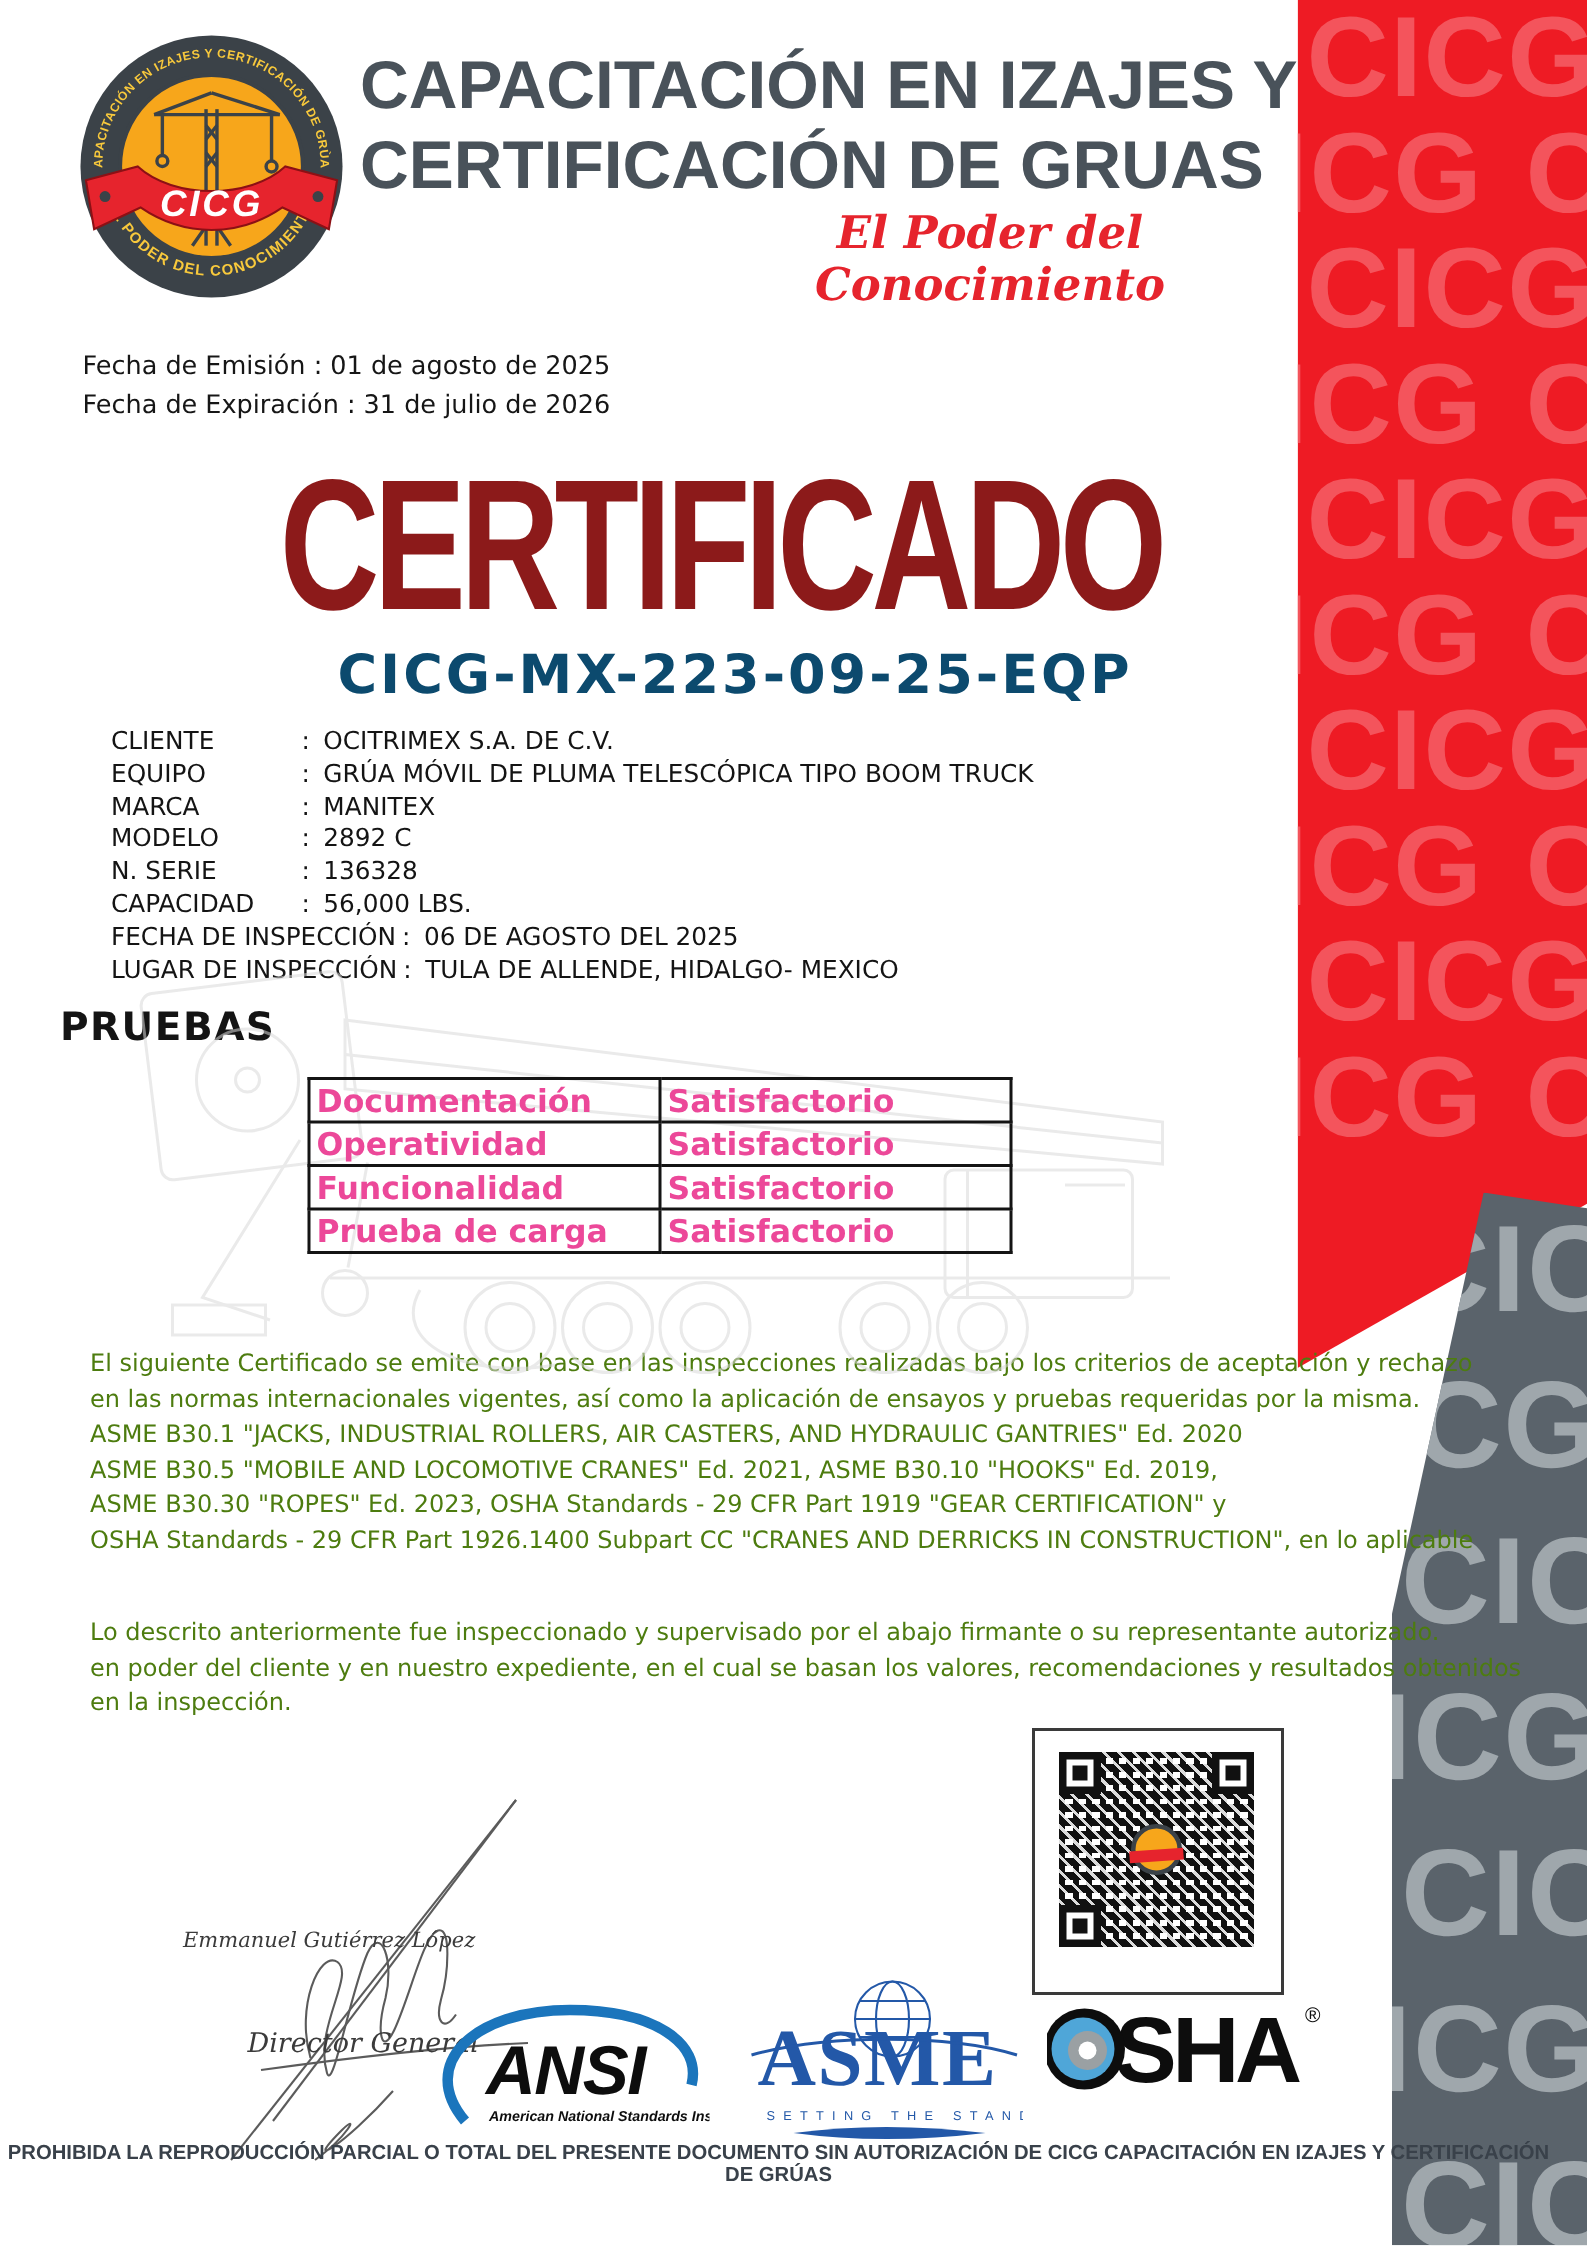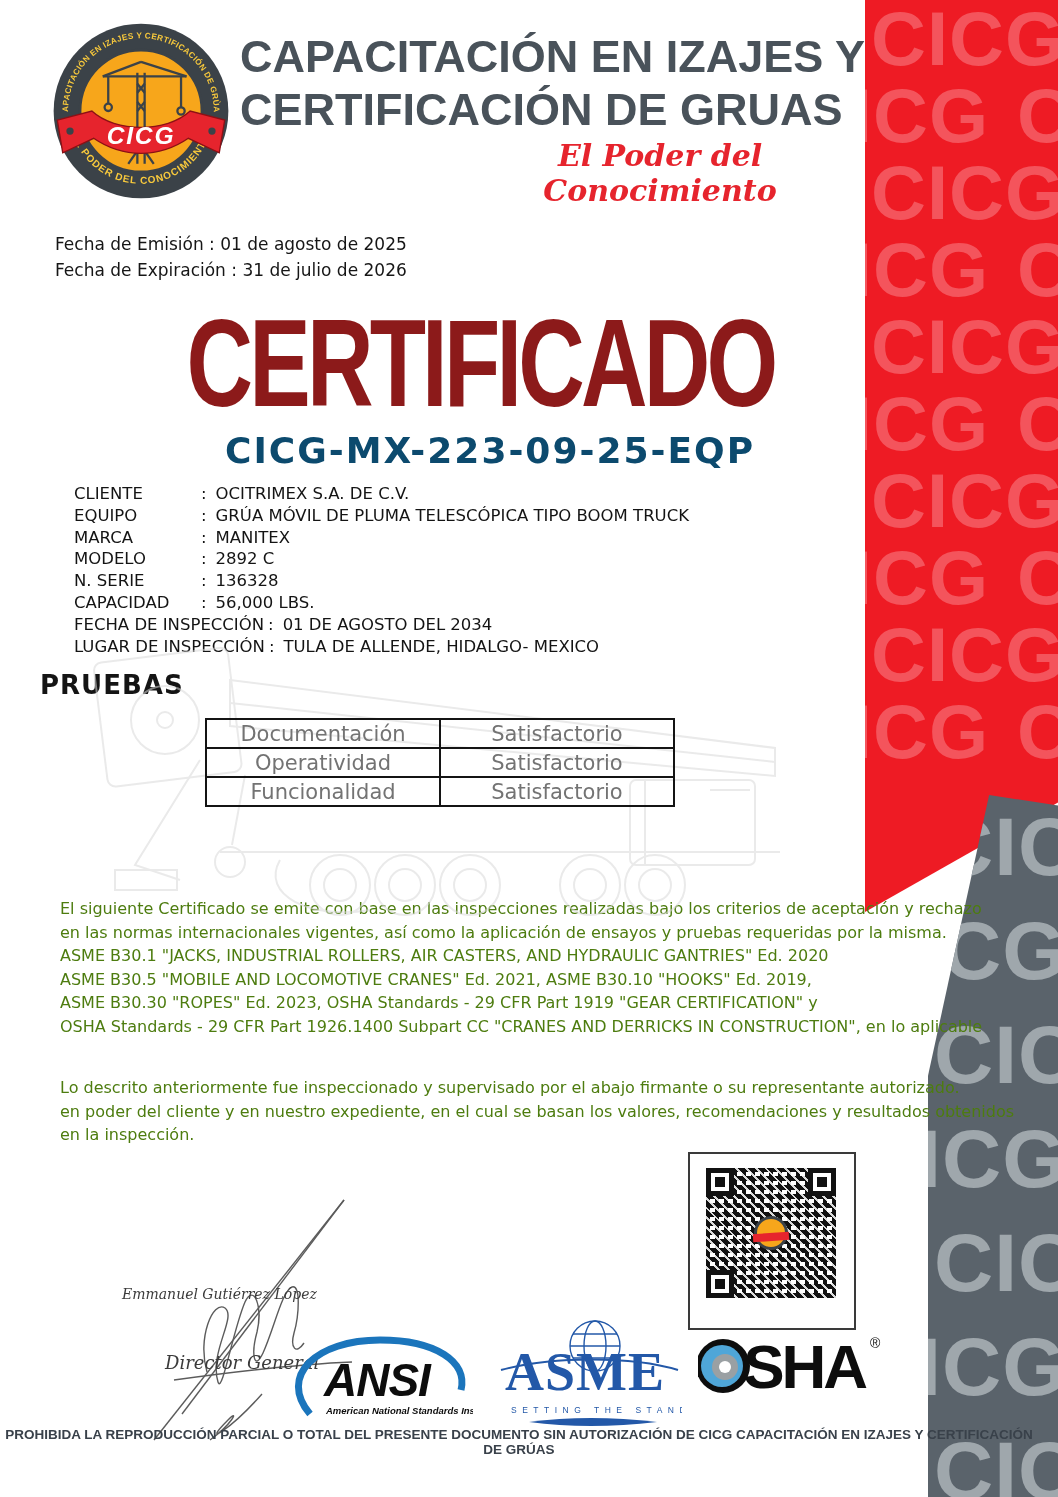--- a/index.html
+++ b/index.html
@@ -44,22 +44,22 @@
   #details{position:absolute;left:74px;top:483px;font-size:16.5px;line-height:21.8px;color:#141414;}
   .d-row{white-space:nowrap;}
   .d-lbl{display:inline-block;width:127px;}
   .d-row.auto .d-lbl{width:auto;margin-right:4px;}
   .d-colon{margin-right:9px;}
 
   
   #pruebas-heading{position:absolute;left:40px;top:670px;width:800px;
       font-weight:bold;font-size:26px;letter-spacing:1px;color:#141414;}
   #pruebas-table{position:absolute;left:205px;top:718px;border-collapse:collapse;z-index:2;}
-  #pruebas-table td{border:2px solid #141414;width:224px;height:27px;text-align:center;
-      font-size:21px;color:#737373;padding:0 4px;}
+  #pruebas-table td{border:2px solid #141414;width:224px;height:27px;
+      font-size:21px;color:#ec4899;padding:0 4px;font-weight:bold;}
 
   
   #watermark{position:absolute;left:70px;top:630px;z-index:1;opacity:.55;}
 
   
   .para{position:absolute;left:60px;width:985px;font-size:16px;line-height:23.6px;color:#4d7c0f;}
   .para div{white-space:nowrap;}
   #para-normas{top:897px;}
   #para-descripcion{top:1076px;}
 
@@ -179,21 +179,21 @@
   </div>
   <div id="cert-number">CICG-MX-223-09-25-EQP</div>
 
   <div id="details">
     <div class="d-row"><span class="d-lbl">CLIENTE</span><span class="d-colon">:</span><span class="d-val">OCITRIMEX S.A. DE C.V.</span></div>
     <div class="d-row"><span class="d-lbl">EQUIPO</span><span class="d-colon">:</span><span class="d-val">GRÚA MÓVIL DE PLUMA TELESCÓPICA TIPO BOOM TRUCK</span></div>
     <div class="d-row"><span class="d-lbl">MARCA</span><span class="d-colon">:</span><span class="d-val">MANITEX</span></div>
     <div class="d-row"><span class="d-lbl">MODELO</span><span class="d-colon">:</span><span class="d-val">2892 C</span></div>
     <div class="d-row"><span class="d-lbl">N. SERIE</span><span class="d-colon">:</span><span class="d-val">136328</span></div>
     <div class="d-row"><span class="d-lbl">CAPACIDAD</span><span class="d-colon">:</span><span class="d-val">56,000 LBS.</span></div>
-    <div class="d-row auto"><span class="d-lbl">FECHA DE INSPECCIÓN</span><span class="d-colon">:</span><span class="d-val">01 DE AGOSTO DEL 2034</span></div>
+    <div class="d-row auto"><span class="d-lbl">FECHA DE INSPECCIÓN</span><span class="d-colon">:</span><span class="d-val">06 DE AGOSTO DEL 2025</span></div>
     <div class="d-row auto"><span class="d-lbl">LUGAR DE INSPECCIÓN</span><span class="d-colon">:</span><span class="d-val">TULA DE ALLENDE, HIDALGO- MEXICO</span></div>
   </div>
 
   <svg id="watermark" width="780" height="330" viewBox="0 0 780 330">
     <g stroke="#d9d9d9" stroke-width="2" fill="none">
       <rect x="30" y="25" width="135" height="125" rx="8" transform="rotate(-7 95 85)"></rect>
       <circle cx="95" cy="90" r="34"></circle>
         <circle cx="95" cy="90" r="8"></circle>
       <polygon points="160,50 705,118 705,146 160,96"></polygon>
       <line x1="160" y1="73" x2="705" y2="132"></line>
@@ -227,20 +227,24 @@
           <td>Satisfactorio</td>
         </tr>
     <tr>
           <td>Operatividad</td>
           <td>Satisfactorio</td>
         </tr>
     <tr>
           <td>Funcionalidad</td>
           <td>Satisfactorio</td>
         </tr>
+    <tr>
+          <td>Prueba de carga</td>
+          <td>Satisfactorio</td>
+        </tr>
   </tbody>
     </table>
 
   <div class="para" id="para-normas">
     <div>El siguiente Certificado se emite con base en las inspecciones realizadas bajo los criterios de aceptación y rechazo</div>
     <div>en las normas internacionales vigentes, así como la aplicación de ensayos y pruebas requeridas por la misma.</div>
     <div>ASME B30.1 "JACKS, INDUSTRIAL ROLLERS, AIR CASTERS, AND HYDRAULIC GANTRIES" Ed. 2020</div>
     <div>ASME B30.5 "MOBILE AND LOCOMOTIVE CRANES" Ed. 2021, ASME B30.10 "HOOKS" Ed. 2019,</div>
     <div>ASME B30.30 "ROPES" Ed. 2023, OSHA Standards - 29 CFR Part 1919 "GEAR CERTIFICATION" y</div>
     <div>OSHA Standards - 29 CFR Part 1926.1400 Subpart CC "CRANES AND DERRICKS IN CONSTRUCTION", en lo aplicable</div>

